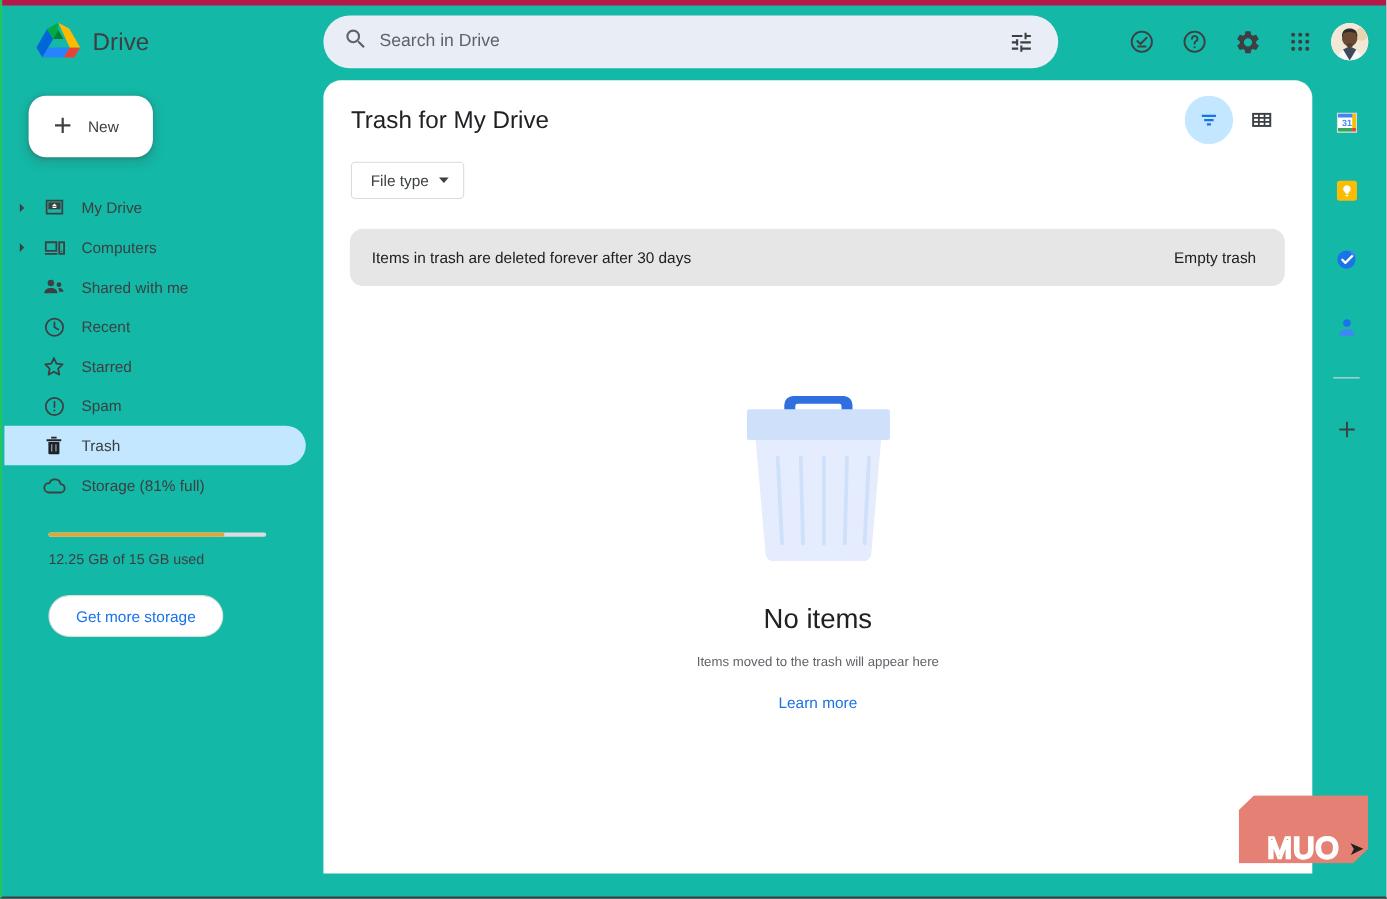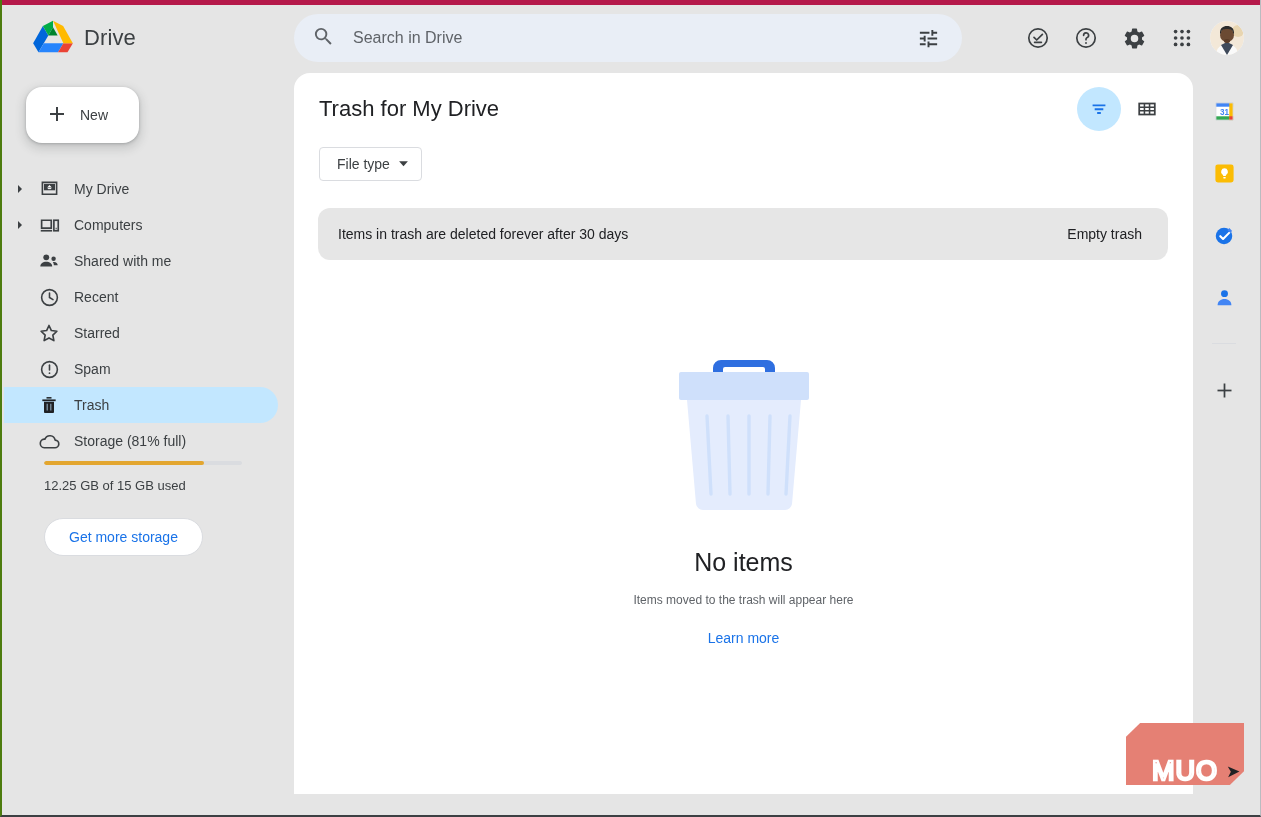--- a/index.html
+++ b/index.html
@@ -4,22 +4,22 @@
 <style>
   * { box-sizing: border-box; margin: 0; padding: 0; }
   html, body {
     width: 1261px; height: 817px;
     font-family: "Liberation Sans", sans-serif;
     background: #ffffff;
     overflow: hidden;
   }
   .window {
     position: absolute; inset: 0;
-    background: #e5e5e5;
-    border-left: 2px solid #4d7c0f;
+    background: #14b8a6;
+    border-left: 2px solid #22c55e;
     border-bottom: 2px solid #3c4043;
     border-right: 1px solid #b9bcc0;
   }
   .topstripe {
     position: absolute; top: 0; left: 0; right: 0; height: 5px;
     background: #B5194A;
   }
   
   .header {
     position: absolute; top: 5px; left: 2px; right: 0; height: 66px;
@@ -30,21 +30,21 @@
     width: 290px; padding-left: 28px; flex: none;
   }
   .drive-logo { width: 42px; height: 38px; flex: none; }
   .brand-name {
     font-size: 22px; color: #3c4043; letter-spacing: 0.1px;
   }
   .searchwrap { flex: 1; display: flex; align-items: center; }
   .searchbar {
     width: 668px; height: 48px; background: #E9EEF6;
     border-radius: 26px; display: flex; align-items: center;
-    padding: 0 14px 0 18px; gap: 18px;
+    padding: 0 14px 0 18px; gap: 10px;
   }
   .search-input {
     flex: 1; border: none; background: transparent; outline: none;
     font-family: "Liberation Sans", sans-serif;
     font-size: 16px; color: #3c4043;
   }
   .search-input::placeholder { color: #5f6368; }
   .icon-btn {
     width: 40px; height: 40px; border-radius: 50%;
     display: flex; align-items: center; justify-content: center;
@@ -84,21 +84,21 @@
   .caret {
     width: 24px; display: flex; align-items: center; justify-content: center;
     flex: none;
   }
   .caret svg { display: block; }
   .nav-icon {
     width: 34px; display: flex; align-items: center; justify-content: center;
     flex: none;
   }
   .nav-label { font-size: 14px; margin-left: 8px; color: #3c4043; }
-  .storage-area { margin-top: 2px; padding-left: 40px; padding-right: 44px; }
+  .storage-area { margin-top: 25px; padding-left: 40px; padding-right: 44px; }
   .progress-track {
     width: 198px; height: 4px; background: #dadce0; border-radius: 2px;
     overflow: hidden;
   }
   .progress-fill { height: 100%; background: #E3A62F; border-radius: 2px; }
   .storage-text {
     margin-top: 13px; font-size: 13px; color: #3c4043;
   }
   .storage-btn {
     margin-top: 25px; height: 38px; padding: 0 24px;

